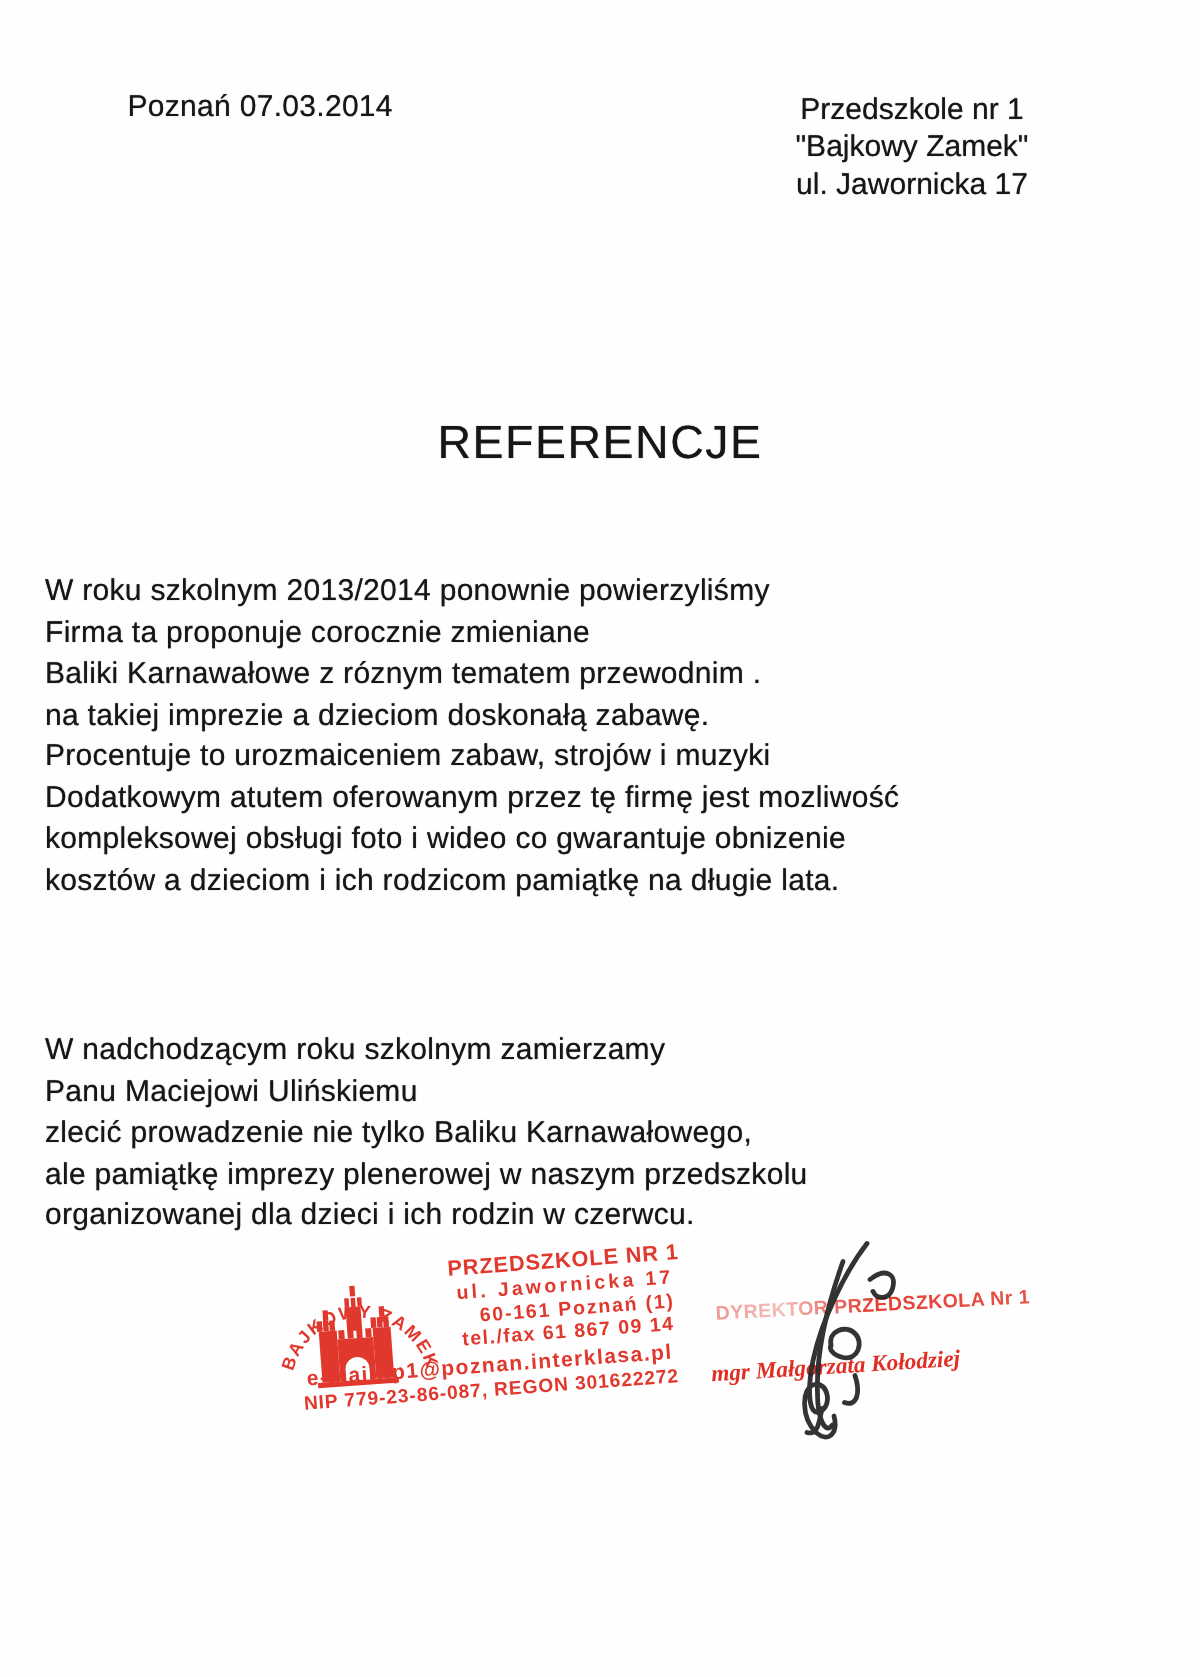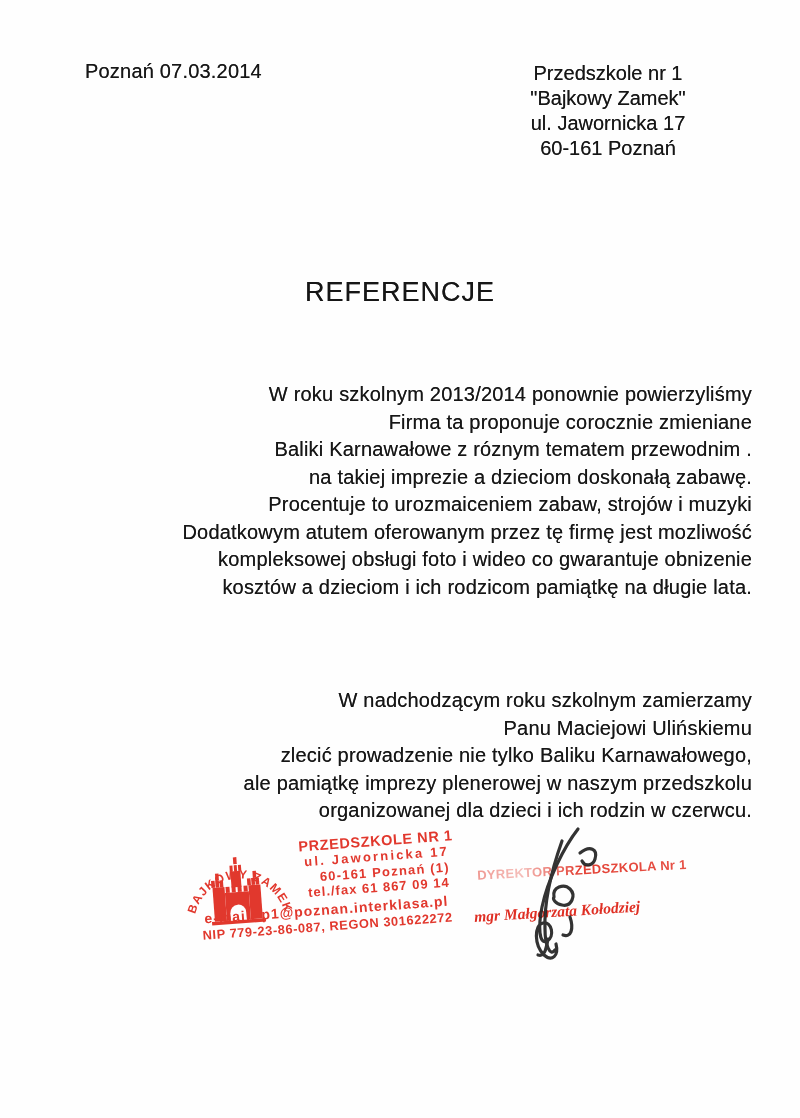--- a/index.html
+++ b/index.html
@@ -18,26 +18,26 @@
     font-size:20px; letter-spacing:.2px; white-space:nowrap;
   }
   .letterhead{
     position:absolute; left:512px; top:61px; width:192px;
     text-align:center; font-size:20px; line-height:25px;
   }
   .letterhead span{ display:block; white-space:nowrap; }
 
   .title{
     position:absolute; top:277px; left:0; right:0;
-    text-align:center; font-size:27px; letter-spacing:1px;
+    text-align:center; font-size:31px; letter-spacing:1px;
   }
 
   .para{
-    position:absolute; left:30px; right:48px;
-    text-align:right; font-size:20px; line-height:27.5px; letter-spacing:.2px;
+    position:absolute; left:30px; right:16px;
+    text-align:left; font-size:20px; line-height:27.5px; letter-spacing:.2px;
   }
   .para span{ display:block; white-space:nowrap; }
   .para-1{ top:381px; }
   .para-2{ top:649px;margin-top:38px; }
 
   
   .school-stamp{
     position:absolute; left:179px; top:837px; width:292px; height:112px;
     transform:rotate(-4.2deg); transform-origin:30% 50%;
     color:#e02c20; opacity:.94;
@@ -80,21 +80,20 @@
 <body>
 
 <div class="page">
 
   <div class="date-line scan-text">Poznań 07.03.2014</div>
 
   <div class="letterhead scan-text">
     <span>Przedszkole nr 1</span>
     <span>"Bajkowy Zamek"</span>
     <span>ul. Jawornicka 17</span>
-    <span>60-161 Poznań</span>
   </div>
 
   <div class="title scan-text">REFERENCJE</div>
 
   <div class="para para-1 scan-text">
     <span>W roku szkolnym 2013/2014 ponownie powierzyliśmy</span>
     <span>Firma ta proponuje corocznie zmieniane</span>
     <span>Baliki Karnawałowe z róznym tematem przewodnim .</span>
     <span>na takiej imprezie a dzieciom doskonałą zabawę.</span>
     <span>Procentuje to urozmaiceniem zabaw, strojów i muzyki</span>

